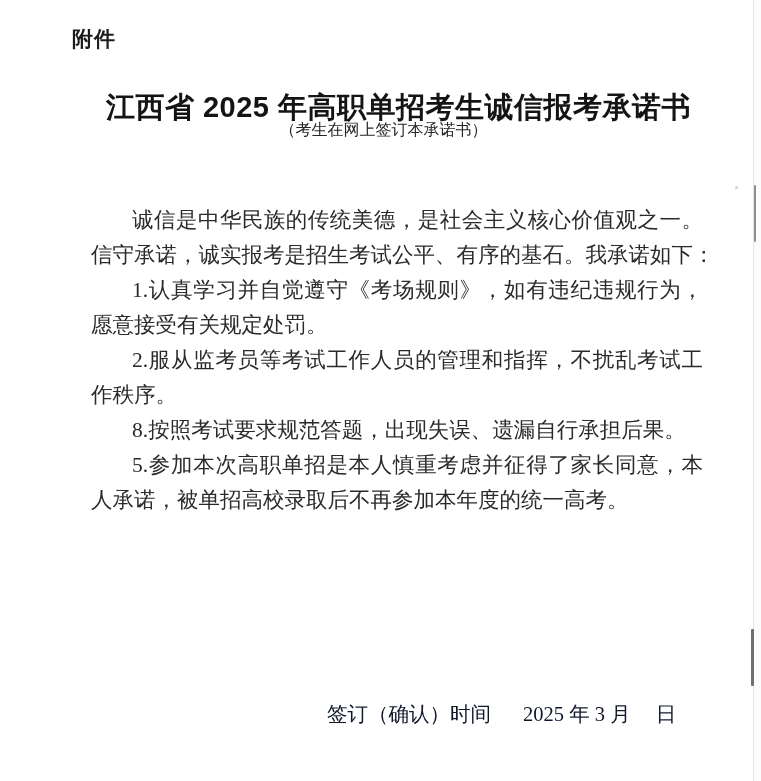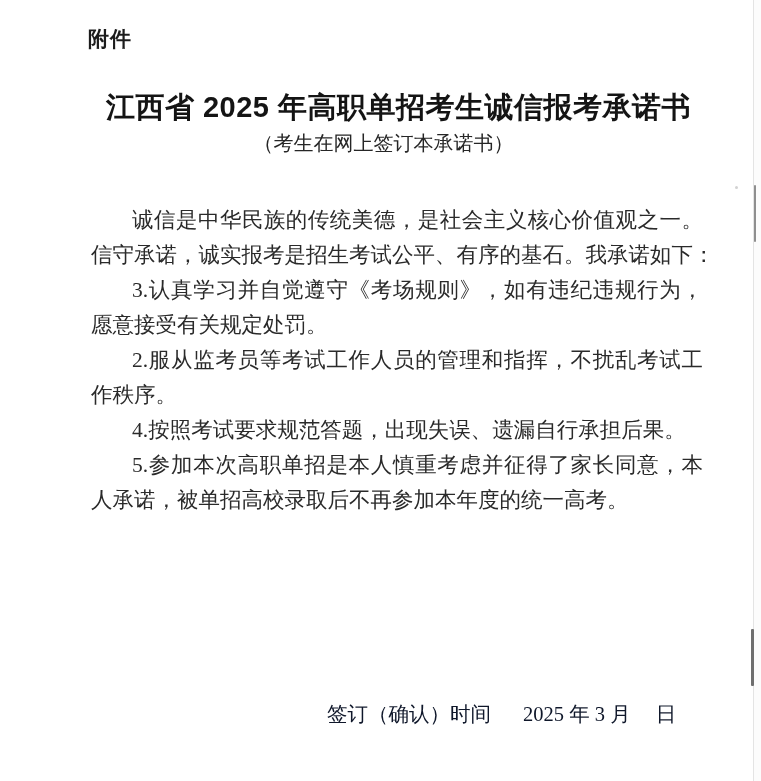--- a/index.html
+++ b/index.html
@@ -12,21 +12,21 @@
     width: 761px;
     height: 781px;
     background: #ffffff;
     overflow: hidden;
     font-family: "Liberation Serif", serif;
     color: #1f1f1f;
   }
   
   .attachment {
     position: absolute;
-    left: 88px;
+    left: 72px;
     top: 25px;
     font-family: "Liberation Sans", sans-serif;
     font-weight: 700;
     font-size: 21px;
     letter-spacing: 1px;
     color: #1c1c1c;
   }
   
   .title {
     position: absolute;
@@ -39,24 +39,24 @@
     font-size: 29px;
     letter-spacing: 0.5px;
     color: #141414;
     padding-left: 18px;
     box-sizing: border-box;
   }
   
   .subtitle {
     position: absolute;
     left: 0;
-    top: 130px;
+    top: 120px;
     width: 100%;
     text-align: center;
-    font-size: 20px;
+    font-size: 16px;
     color: #262626;
     padding-left: 6px;
     box-sizing: border-box;
   }
   
   .body-block {
     position: absolute;
     left: 91px;
     top: 203px;
     width: 612px;
@@ -151,29 +151,29 @@
   <div class="title">江西省 2025 年高职单招考生诚信报考承诺书</div>
 
   <div class="subtitle">（考生在网上签订本承诺书）</div>
 
   <div class="body-block">
     <p>
       <span class="line indent fill">诚信是中华民族的传统美德，是社会主义核心价值观之一。</span>
       <span class="line">信守承诺，诚实报考是招生考试公平、有序的基石。我承诺如下：</span>
     </p>
     <p>
-      <span class="line indent fill">3.认真学习并自觉遵守《考场规则》，如有违纪违规行为，</span>
+      <span class="line indent fill">1.认真学习并自觉遵守《考场规则》，如有违纪违规行为，</span>
       <span class="line">愿意接受有关规定处罚。</span>
     </p>
     <p>
       <span class="line indent fill">2.服从监考员等考试工作人员的管理和指挥，不扰乱考试工</span>
       <span class="line">作秩序。</span>
     </p>
     <p>
-      <span class="line indent">4.按照考试要求规范答题，出现失误、遗漏自行承担后果。</span>
+      <span class="line indent">8.按照考试要求规范答题，出现失误、遗漏自行承担后果。</span>
     </p>
     <p>
       <span class="line indent fill">5.参加本次高职单招是本人慎重考虑并征得了家长同意，本</span>
       <span class="line">人承诺，被单招高校录取后不再参加本年度的统一高考。</span>
     </p>
   </div>
 
   <div class="signature">
     <span>签订（确认）时间</span><span class="date">2025 年 3 月</span><span class="day">日</span>
   </div>

